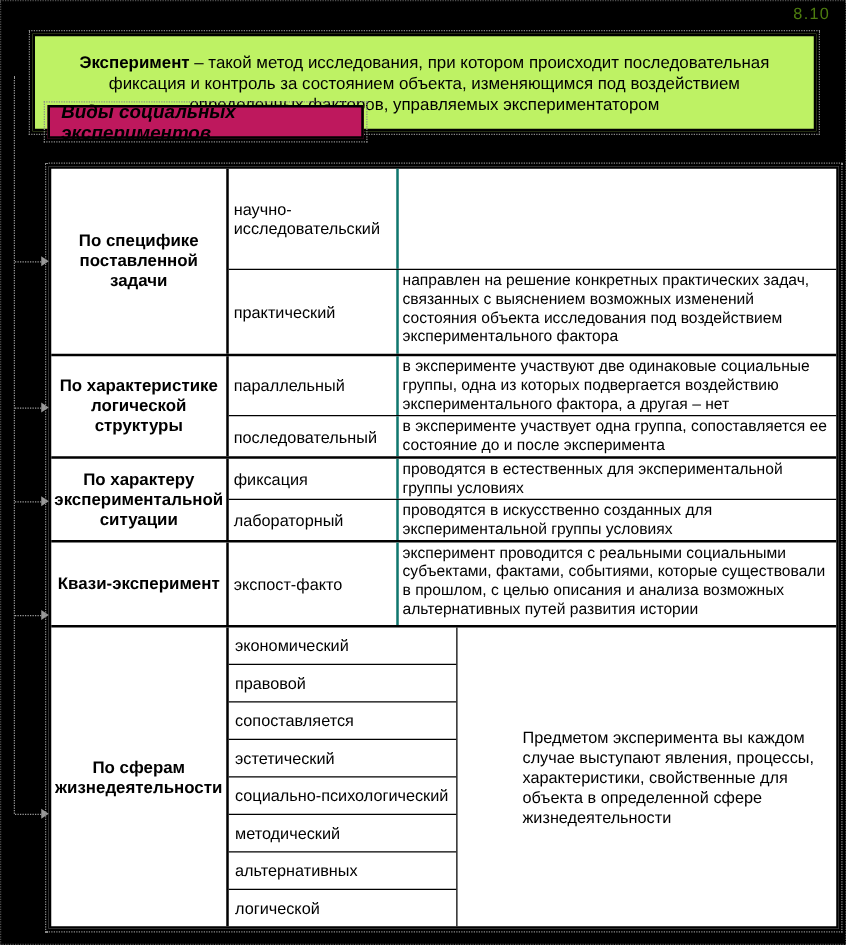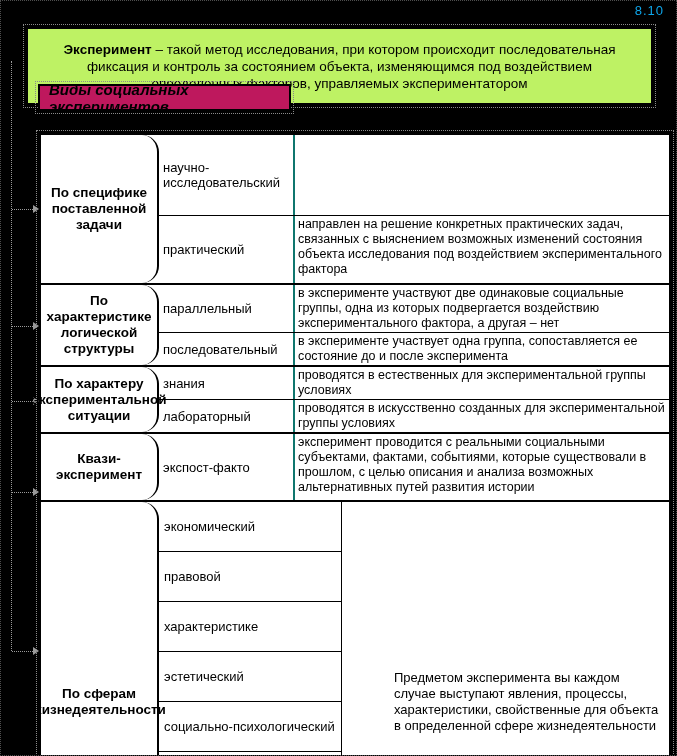--- a/index.html
+++ b/index.html
@@ -3,21 +3,21 @@
 <meta charset="utf-8">
 <style>
   * { margin:0; padding:0; box-sizing:border-box; }
   html,body { background:#000; }
   .page {
     position:relative; width:677px; height:756px; background:#000;
     font-family:"Liberation Sans", sans-serif; color:#000;
     border:1px dotted #4e4e4e; overflow:hidden;
   }
   .page-number {
-    position:absolute; top:2px; right:12px; color:#0ea5e9;
+    position:absolute; top:2px; right:12px; color:#4d7c0f;
     font-size:13px; letter-spacing:1px;
   }
   .def-box {
     position:absolute; left:25px; top:26px; width:627px; min-height:78px;
     background:#bef264; border:2px solid #000; outline:1px dotted #8a8a8a; outline-offset:2px;
     display:flex; align-items:center; justify-content:center;
     text-align:center; font-size:13.5px; line-height:17px; padding:4px 12px;
   }
   .def-box .term { font-weight:bold; }
   .title-box {
@@ -27,38 +27,38 @@
     font-weight:bold; font-style:italic; font-size:15px;
   }
   .types-table {
     position:absolute; left:38px; top:132px; width:632px;
     background:#fff; border:2px solid #000; outline:1px dotted #8a8a8a; outline-offset:2px;
     display:flex; flex-direction:column;
   }
   .section { display:flex; border-top:2px solid #000; }
   .section:first-child { border-top:none; }
   .cat-cell {
-    width:118px; border-right:2px solid #000; flex-shrink:0;
+    width:142px; border-right:2px solid #000; flex-shrink:0;
     display:flex; align-items:center; justify-content:center;
-    text-align:center; font-weight:bold; font-size:13.5px; line-height:16px; padding:2px 3px;border-radius:17px;
+    text-align:center; font-weight:bold; font-size:13.5px; line-height:16px; padding:2px 3px;
   }
   .rows { flex:1; display:flex; flex-direction:column; }
   .row { display:flex; border-top:1px solid #000; }
   .row:first-child { border-top:none; }
   .type-cell {
     width:136px; border-right:2px solid #0f766e; flex-shrink:0;
     display:flex; align-items:center; font-size:13px; line-height:15px; padding:1px 4px;
   }
   .desc-cell { flex:1; font-size:12.5px; line-height:15px; padding:1px 4px 1px 3px; }
   .h80{min-height:80px}.h68{min-height:68px}.h47{min-height:47px}
   .h32{min-height:32px}.h66{min-height:66px}
   .sphere-col { width:183px; border-right:1px solid #000; flex-shrink:0; display:flex; flex-direction:column; }
   .sphere-cell {
     min-height:24px; border-top:1px solid #000; flex:1;
-    display:flex; align-items:center; font-size:13px; padding:17px 5px;
+    display:flex; align-items:center; font-size:13px; padding:7px 5px;
   }
   .sphere-cell:first-child { border-top:none; }
   .merged-cell {
     flex:1; display:flex; align-items:center;
     font-size:13px; line-height:16px; padding:2px 4px;margin-left:48px;
   }
   .connector-line {
     position:absolute; left:10px; top:60px; height:590px; width:0;
     border-left:1px dotted #9a9a9a;
   }
@@ -131,21 +131,21 @@
           <div class="type-cell">последовательный</div>
           <div class="desc-cell">в эксперименте участвует одна группа, сопоставляется ее состояние до и после эксперимента</div>
         </div>
       </div>
     </div>
 
     <div class="section">
       <div class="cat-cell">По характеру экспериментальной ситуации</div>
       <div class="rows">
         <div class="row h32">
-          <div class="type-cell">знания</div>
+          <div class="type-cell">фиксация</div>
           <div class="desc-cell">проводятся в естественных для экспериментальной группы условиях</div>
         </div>
         <div class="row h32">
           <div class="type-cell">лабораторный</div>
           <div class="desc-cell">проводятся в искусственно созданных для экспериментальной группы условиях</div>
         </div>
       </div>
     </div>
 
     <div class="section">
@@ -156,21 +156,21 @@
           <div class="desc-cell">эксперимент проводится с реальными социальными субъектами, фактами, событиями, которые существовали в прошлом, с целью описания и анализа возможных альтернативных путей развития истории</div>
         </div>
       </div>
     </div>
 
     <div class="section">
       <div class="cat-cell">По сферам жизнедеятельности</div>
       <div class="sphere-col">
         <div class="sphere-cell">экономический</div>
         <div class="sphere-cell">правовой</div>
-        <div class="sphere-cell">характеристике</div>
+        <div class="sphere-cell">сопоставляется</div>
         <div class="sphere-cell">эстетический</div>
         <div class="sphere-cell">социально-психологический</div>
         <div class="sphere-cell">методический</div>
         <div class="sphere-cell">альтернативных</div>
         <div class="sphere-cell">логической</div>
       </div>
       <div class="merged-cell">Предметом эксперимента вы каждом случае выступают явления, процессы, характеристики, свойственные для объекта в определенной сфере жизнедеятельности</div>
     </div>
 
   </div>

